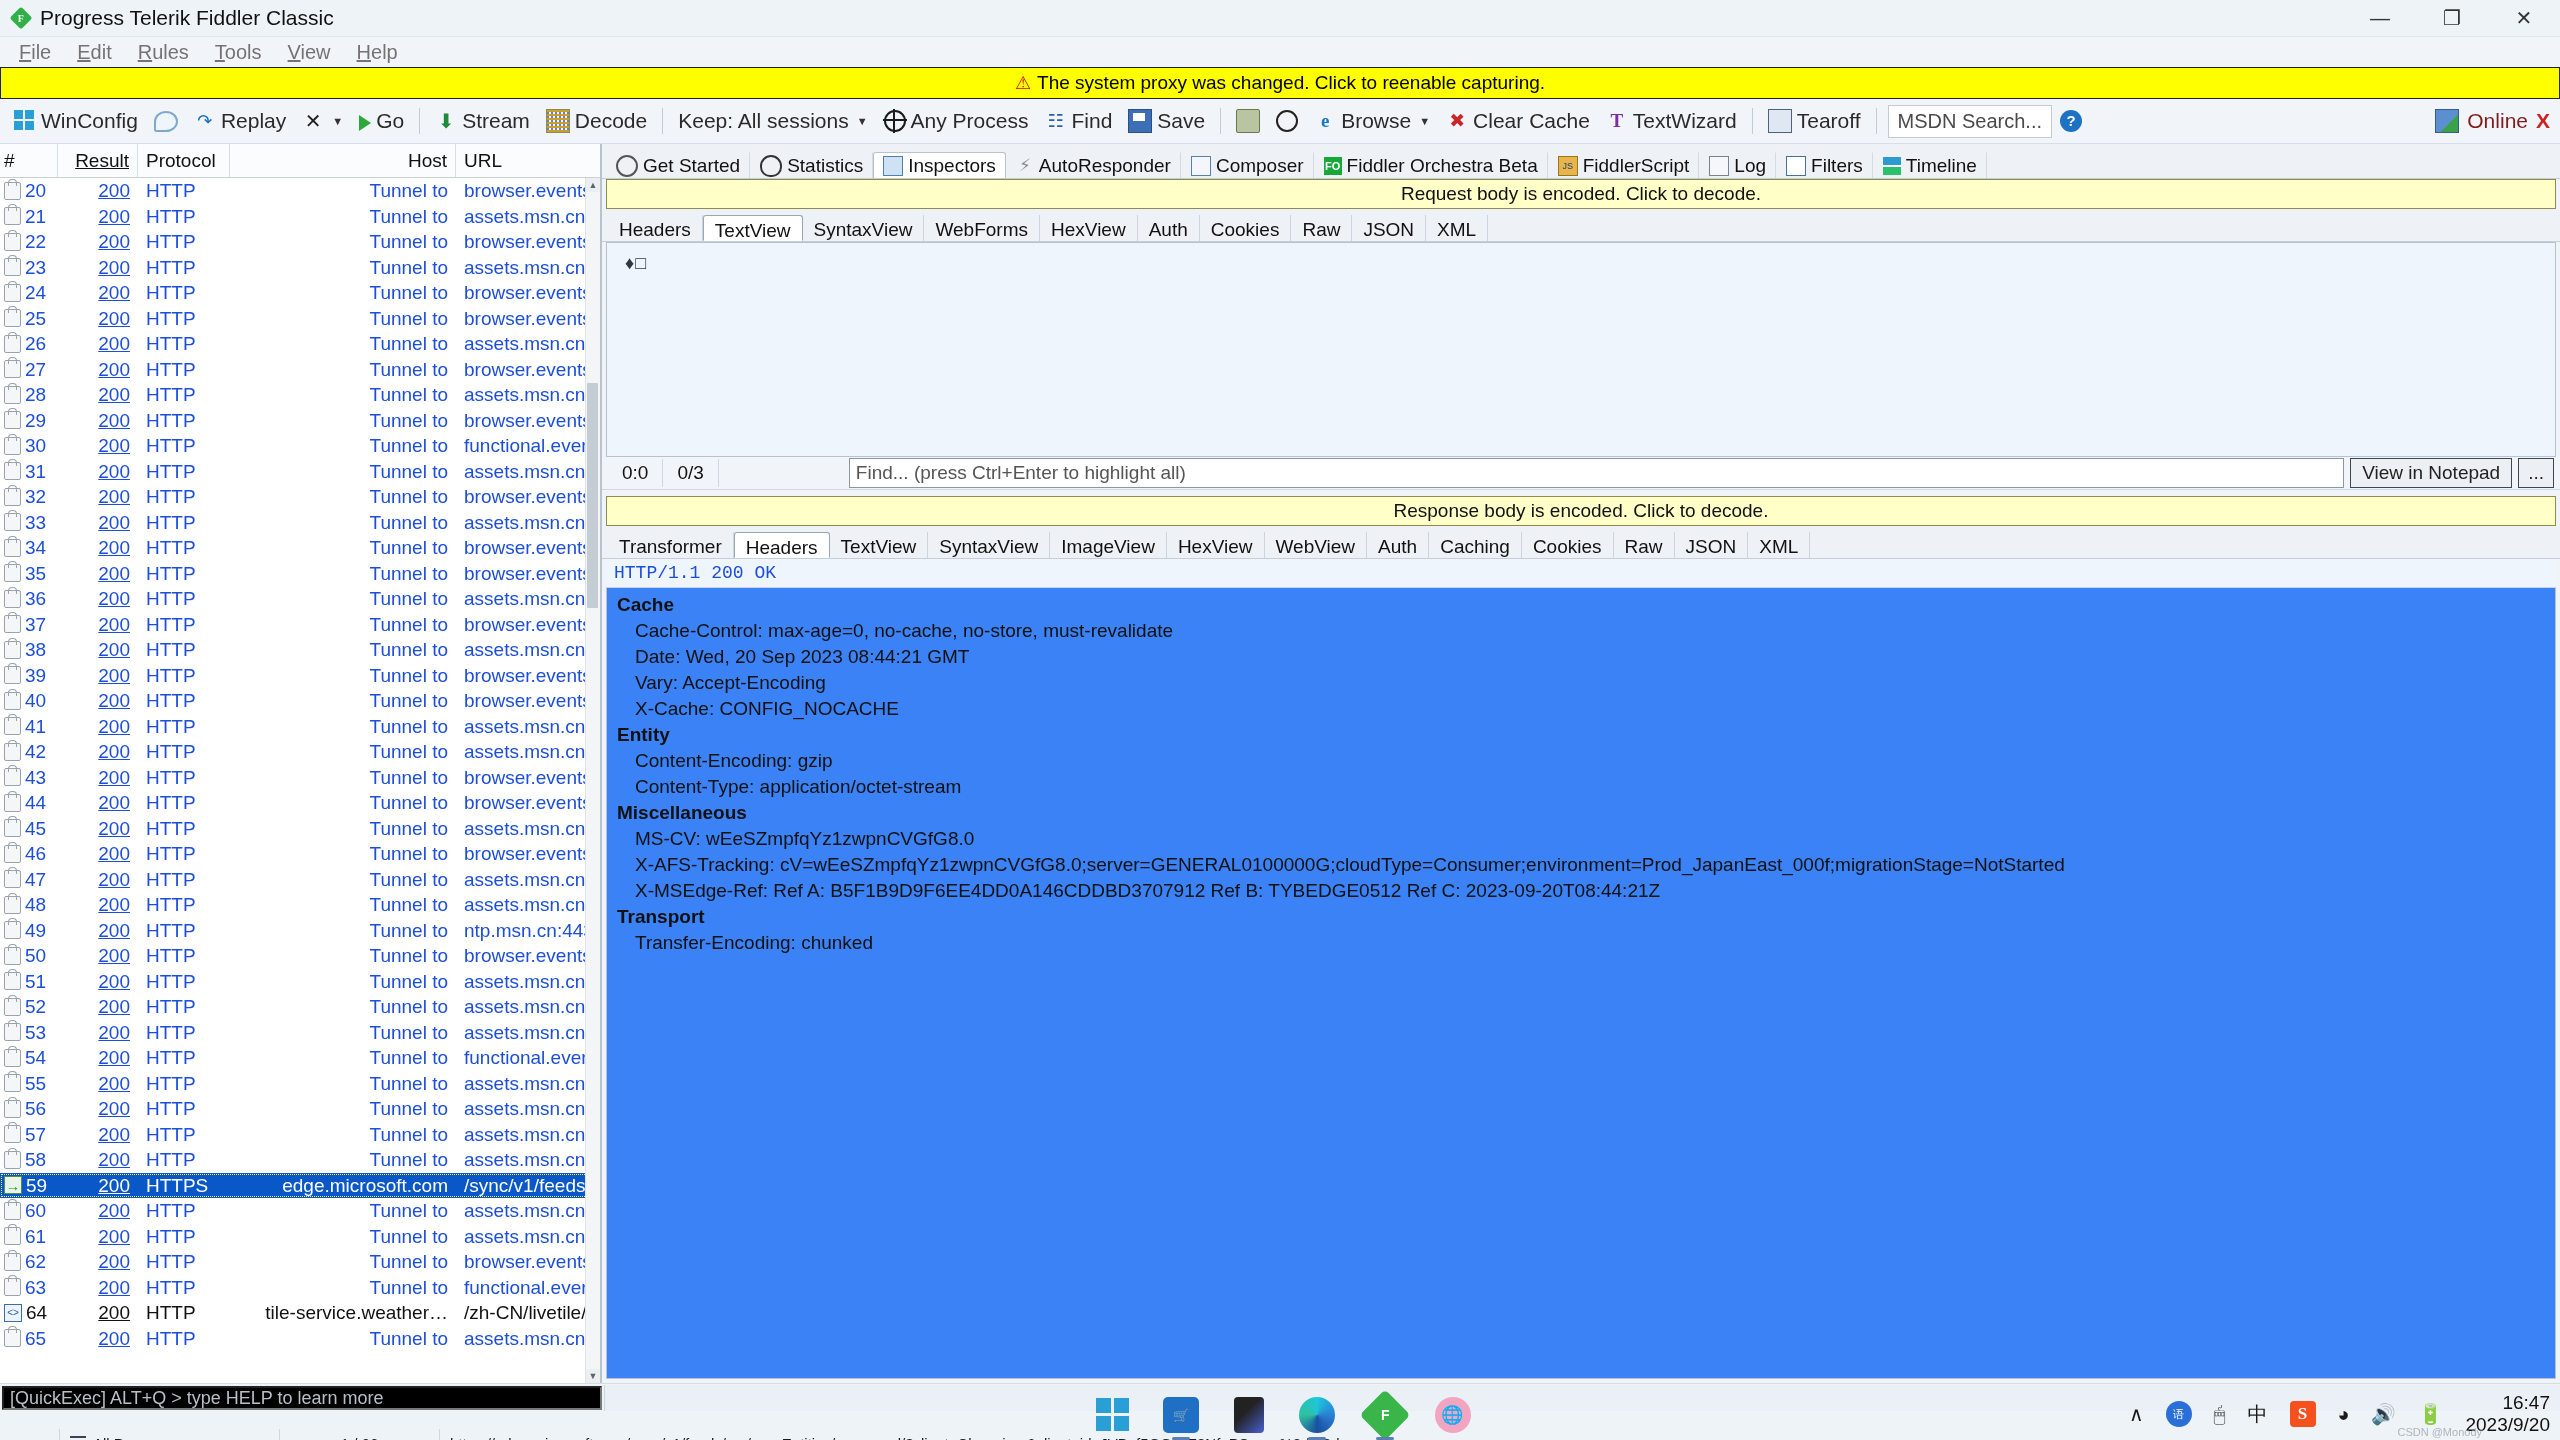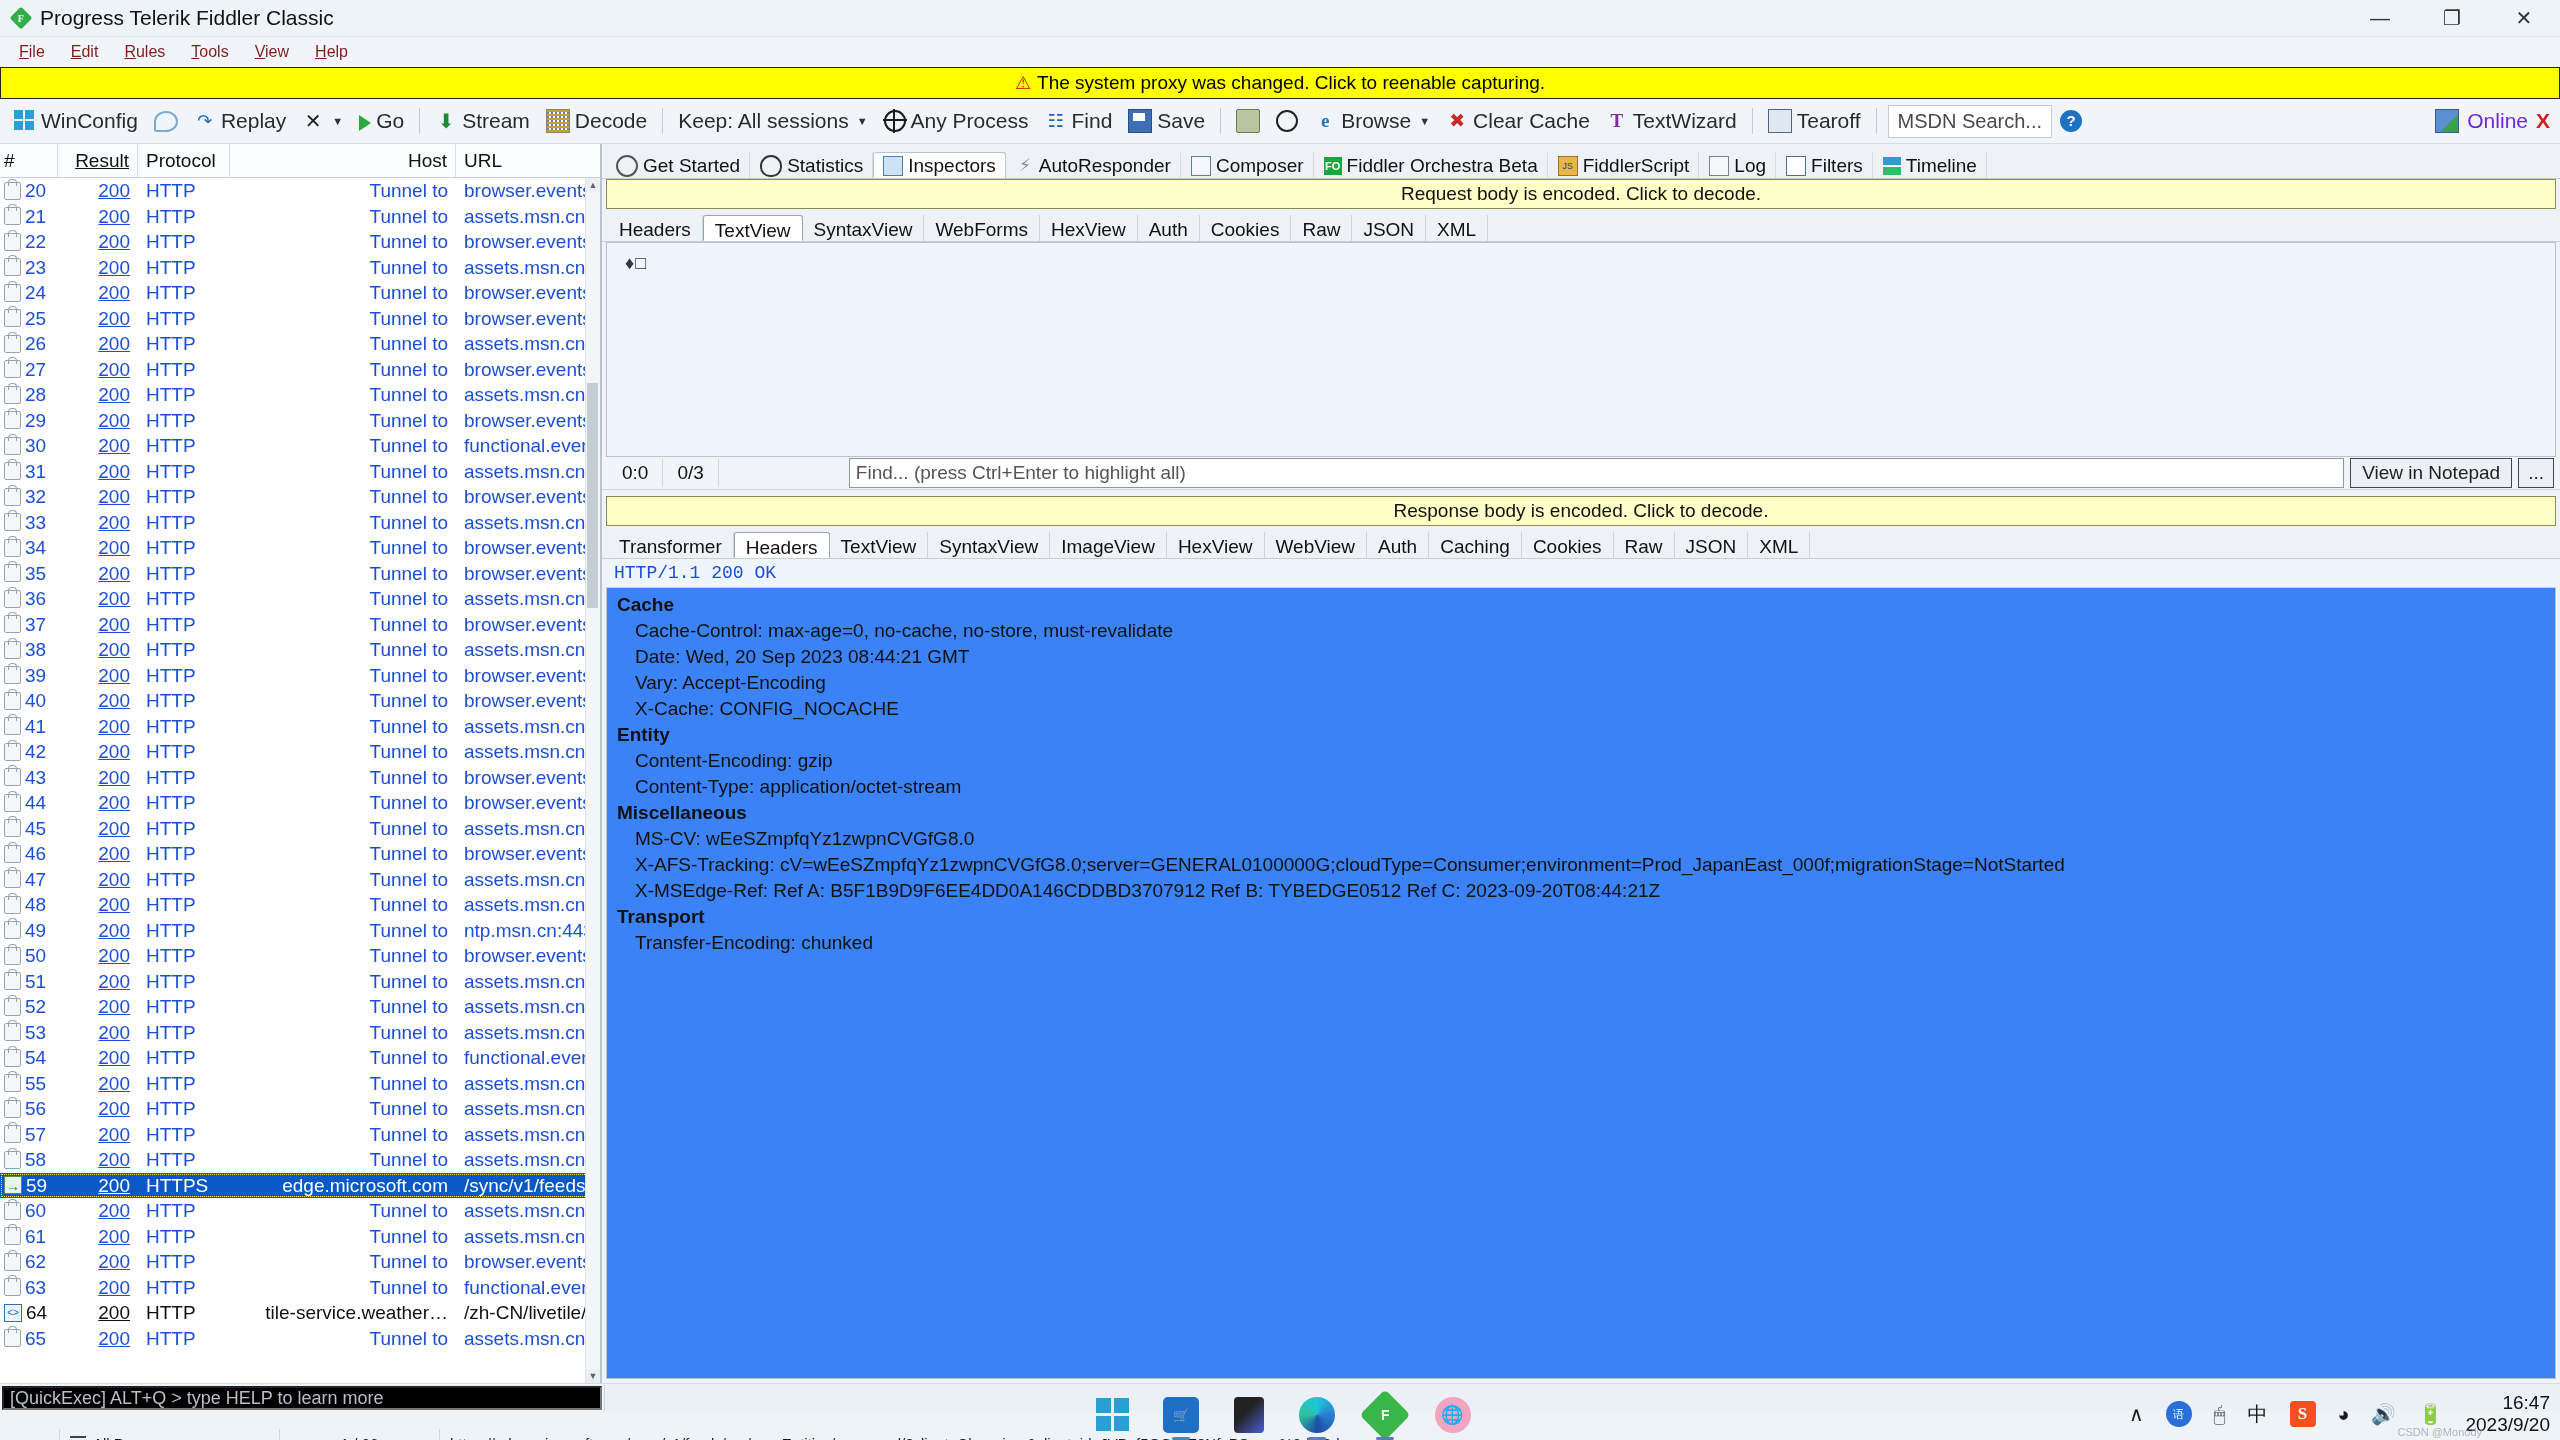--- a/index.html
+++ b/index.html
@@ -16,21 +16,21 @@
   .titlebar{height:36px;flex:0 0 36px;display:flex;align-items:center;background:#eef3f8;border-bottom:1px solid #dfe6ee;}
   .tb-icon{width:30px;height:26px;margin-left:6px;display:flex;align-items:center;justify-content:center;}
   .diamond{width:16px;height:16px;background:#31b049;transform:rotate(45deg);border-radius:2px;display:flex;align-items:center;justify-content:center;}
   .diamond span{transform:rotate(-45deg);color:#fff;font-size:10px;font-weight:bold;font-family:"Liberation Serif",serif;}
   .tb-title{font-size:21px;color:#111;margin-left:4px;}
   .tb-spacer{flex:1;}
   .wbtn{width:72px;height:36px;display:flex;align-items:center;justify-content:center;color:#333;font-size:20px;}
 
   
   .menubar{height:30px;flex:0 0 30px;display:flex;align-items:center;background:#f1f5f9;padding-left:6px;}
-  .menuitem{padding:3px 13px;font-size:16px;color:#7f1d1d;}
+  .menuitem{padding:3px 13px;font-size:20px;color:#737373;}
   .menuitem u{text-decoration:underline;}
 
   
   .notifybar{flex:0 0 32px;height:32px;background:#ffff00;border:1px solid #222;box-sizing:border-box;
     display:flex;align-items:center;justify-content:center;font-size:19px;color:#000;}
   .warn-tri{color:#cc0000;margin-right:6px;font-size:18px;}
 
   
   .toolbar{flex:0 0 44px;height:44px;background:#f1f5f9;display:flex;align-items:center;padding-left:6px;
     border-bottom:1px solid #d6dee7;font-size:21px;color:#2a2a2a;}
@@ -63,21 +63,21 @@
   .ico-clip{background:#b9c4a0;border:1px solid #6b7a4e;border-radius:2px;}
   .ico-clock{border:2px solid #222;border-radius:50%;width:18px;height:18px;}
   .ico-ie{color:#1878c8;font-size:19px;line-height:22px;text-align:center;font-weight:bold;font-family:"Liberation Serif",serif;}
   .ico-clear{color:#c62828;font-size:19px;line-height:22px;text-align:center;}
   .ico-tw{color:#7b2fa0;font-size:19px;line-height:22px;text-align:center;font-weight:bold;font-family:"Liberation Serif",serif;}
   .ico-tear{background:#dfe7f2;border:1px solid #54607a;}
   .ico-help{background:#1d72c4;border-radius:50%;color:#fff;font-size:15px;font-weight:bold;text-align:center;line-height:22px;}
   .msdnbox{background:#ffffff;border:1px solid #c3ccd6;padding:4px 9px;color:#4a4a4a;font-size:20px;margin-left:4px;}
   .tb-right{margin-left:auto;display:flex;align-items:center;gap:8px;padding-right:10px;}
   .ico-online{background:linear-gradient(135deg,#5b8fd0 60%,#3aa34a 60%);border:1px solid #3a5b85;}
-  .online-txt{color:#6d28d9;font-size:21px;}
+  .online-txt{color:#7f1d1d;font-size:21px;}
   .online-x{color:#cc2222;font-weight:bold;font-size:21px;}
 
   
   .body{flex:1;display:flex;min-height:0;}
 
   
   .sessions{width:600px;flex:0 0 600px;display:flex;flex-direction:column;background:#fff;border-right:2px solid #b9c3ce;min-height:0;}
   .grid-head{display:flex;height:33px;flex:0 0 33px;background:#fbfcfd;border-bottom:1px solid #c8d0d8;font-size:19px;color:#111;align-items:center;}
   .gh{padding:0 8px;height:33px;line-height:33px;border-right:1px solid #d8dee5;box-sizing:border-box;overflow:hidden;white-space:nowrap;}
   .gh.c-num{width:58px;}

